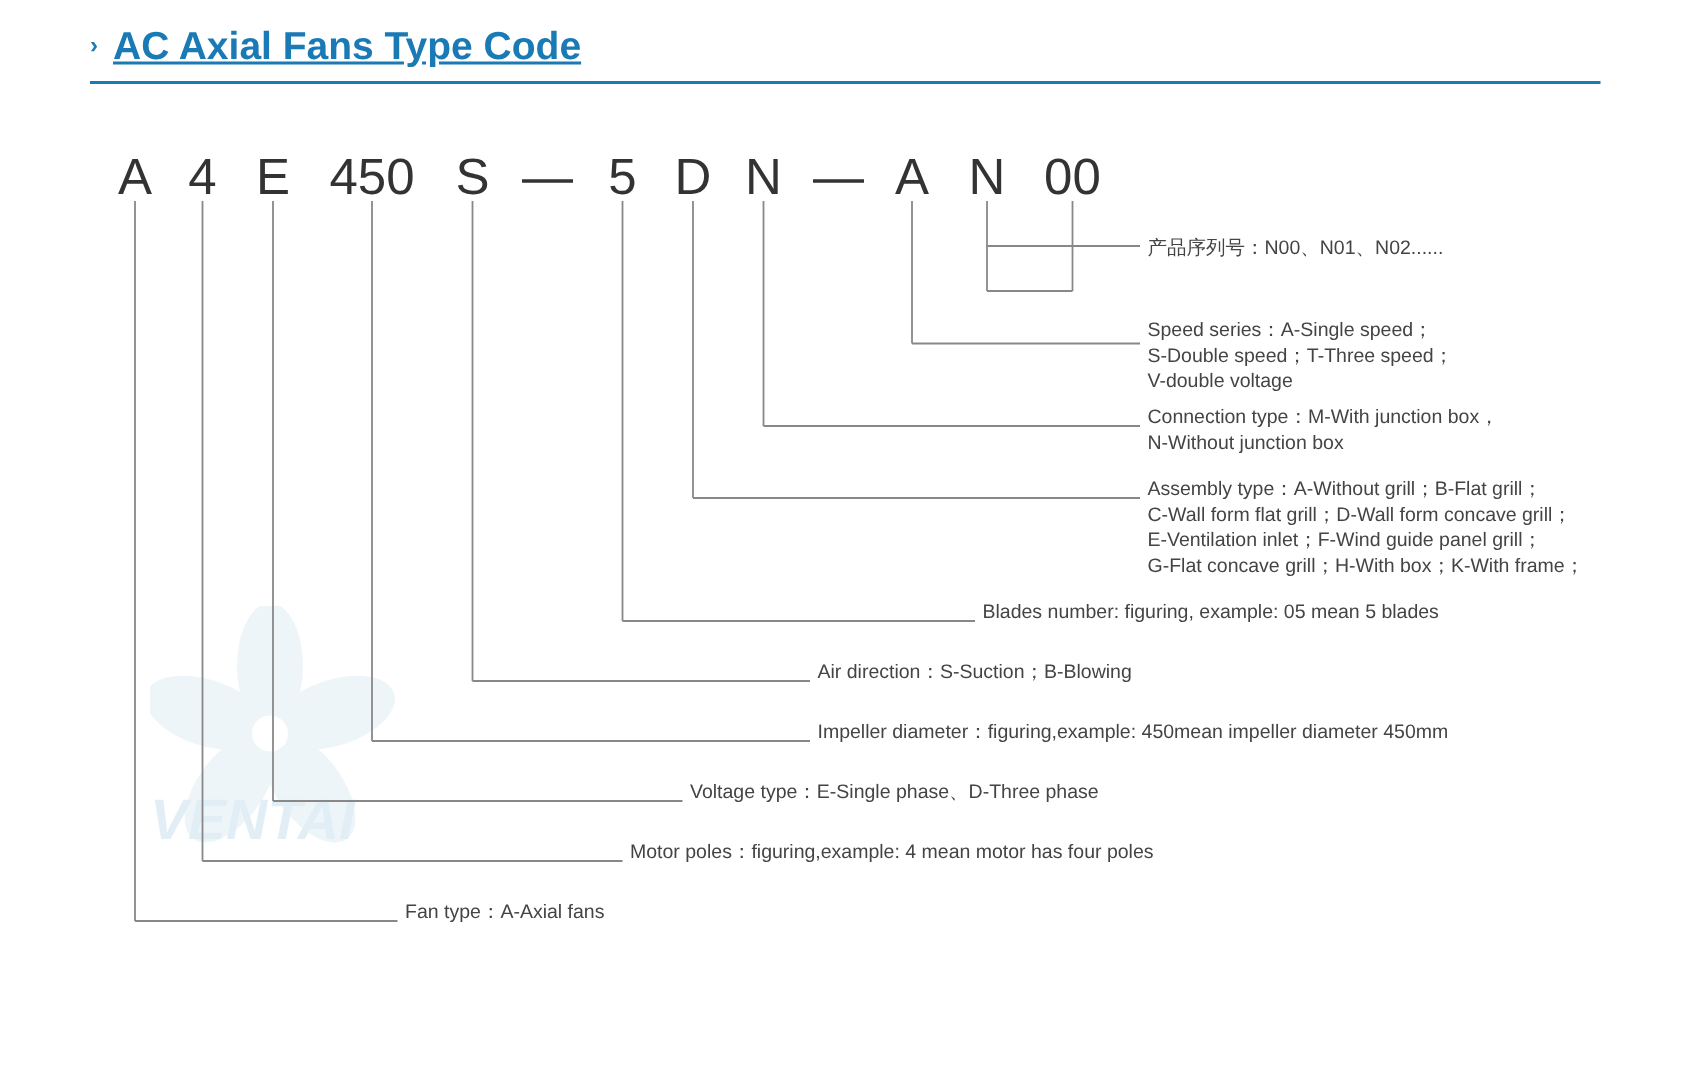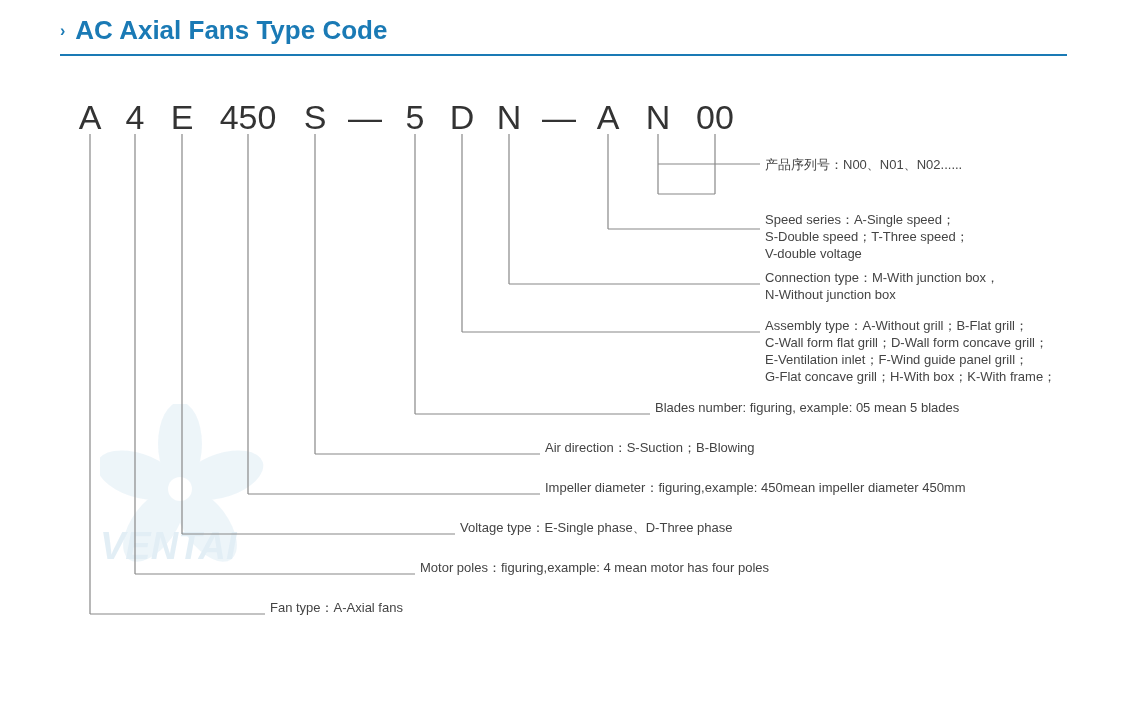--- a/index.html
+++ b/index.html
@@ -31,20 +31,21 @@
     .header-chevron {
       color: #1a7ab5;
       font-size: 16px;
       font-weight: bold;
     }
 
     .header-title {
       font-size: 26px;
       font-weight: 600;
       color: #1a7ab5;
+      text-decoration: underline;
     }
 
     .header-divider {
       height: 2px;
       background: #1a7ab5;
       margin-bottom: 18px;
     }
 
     
     .diagram-area {

